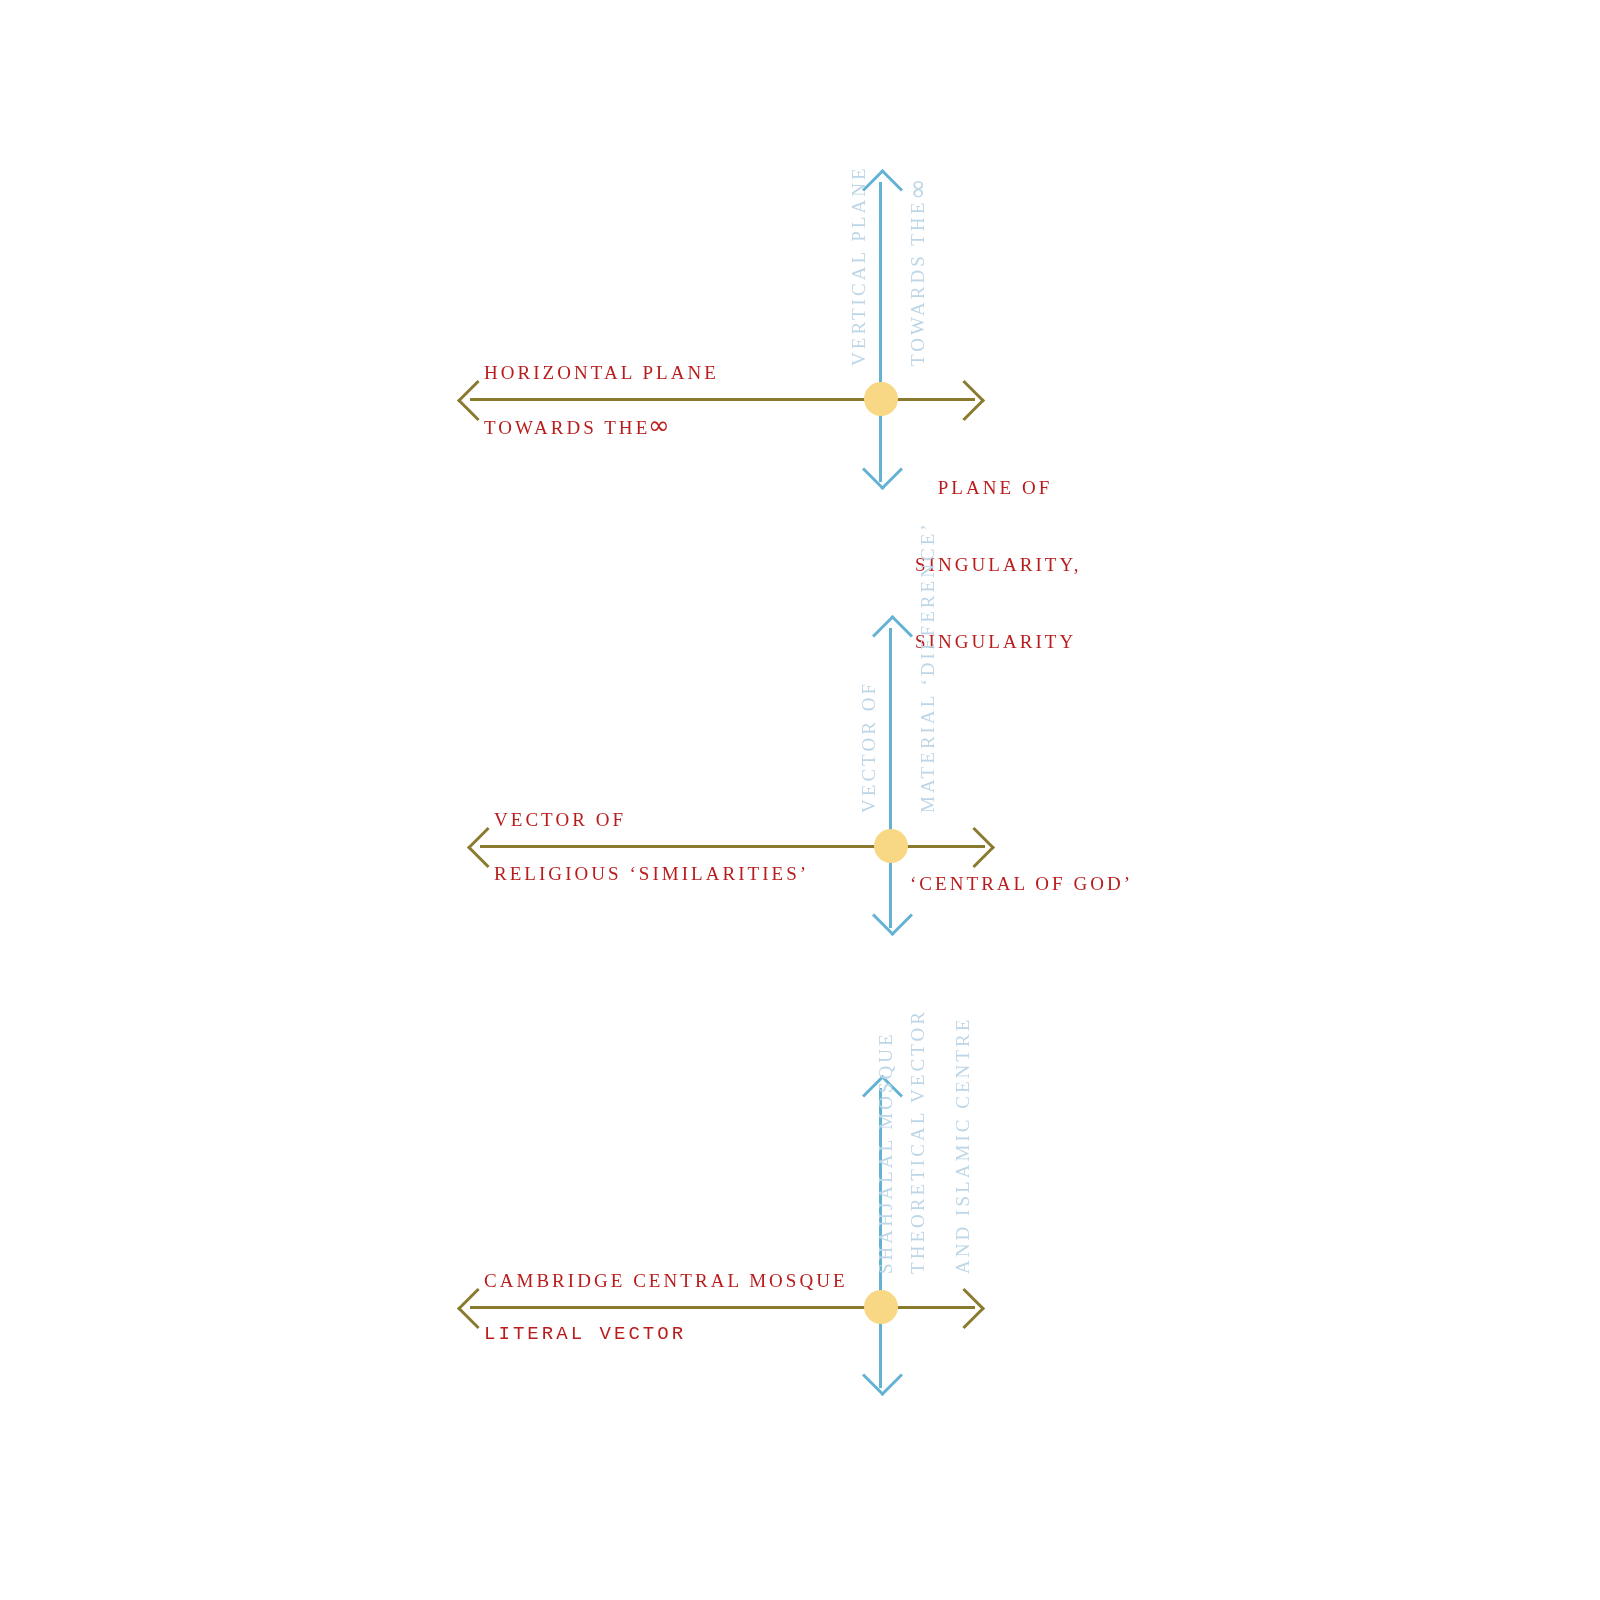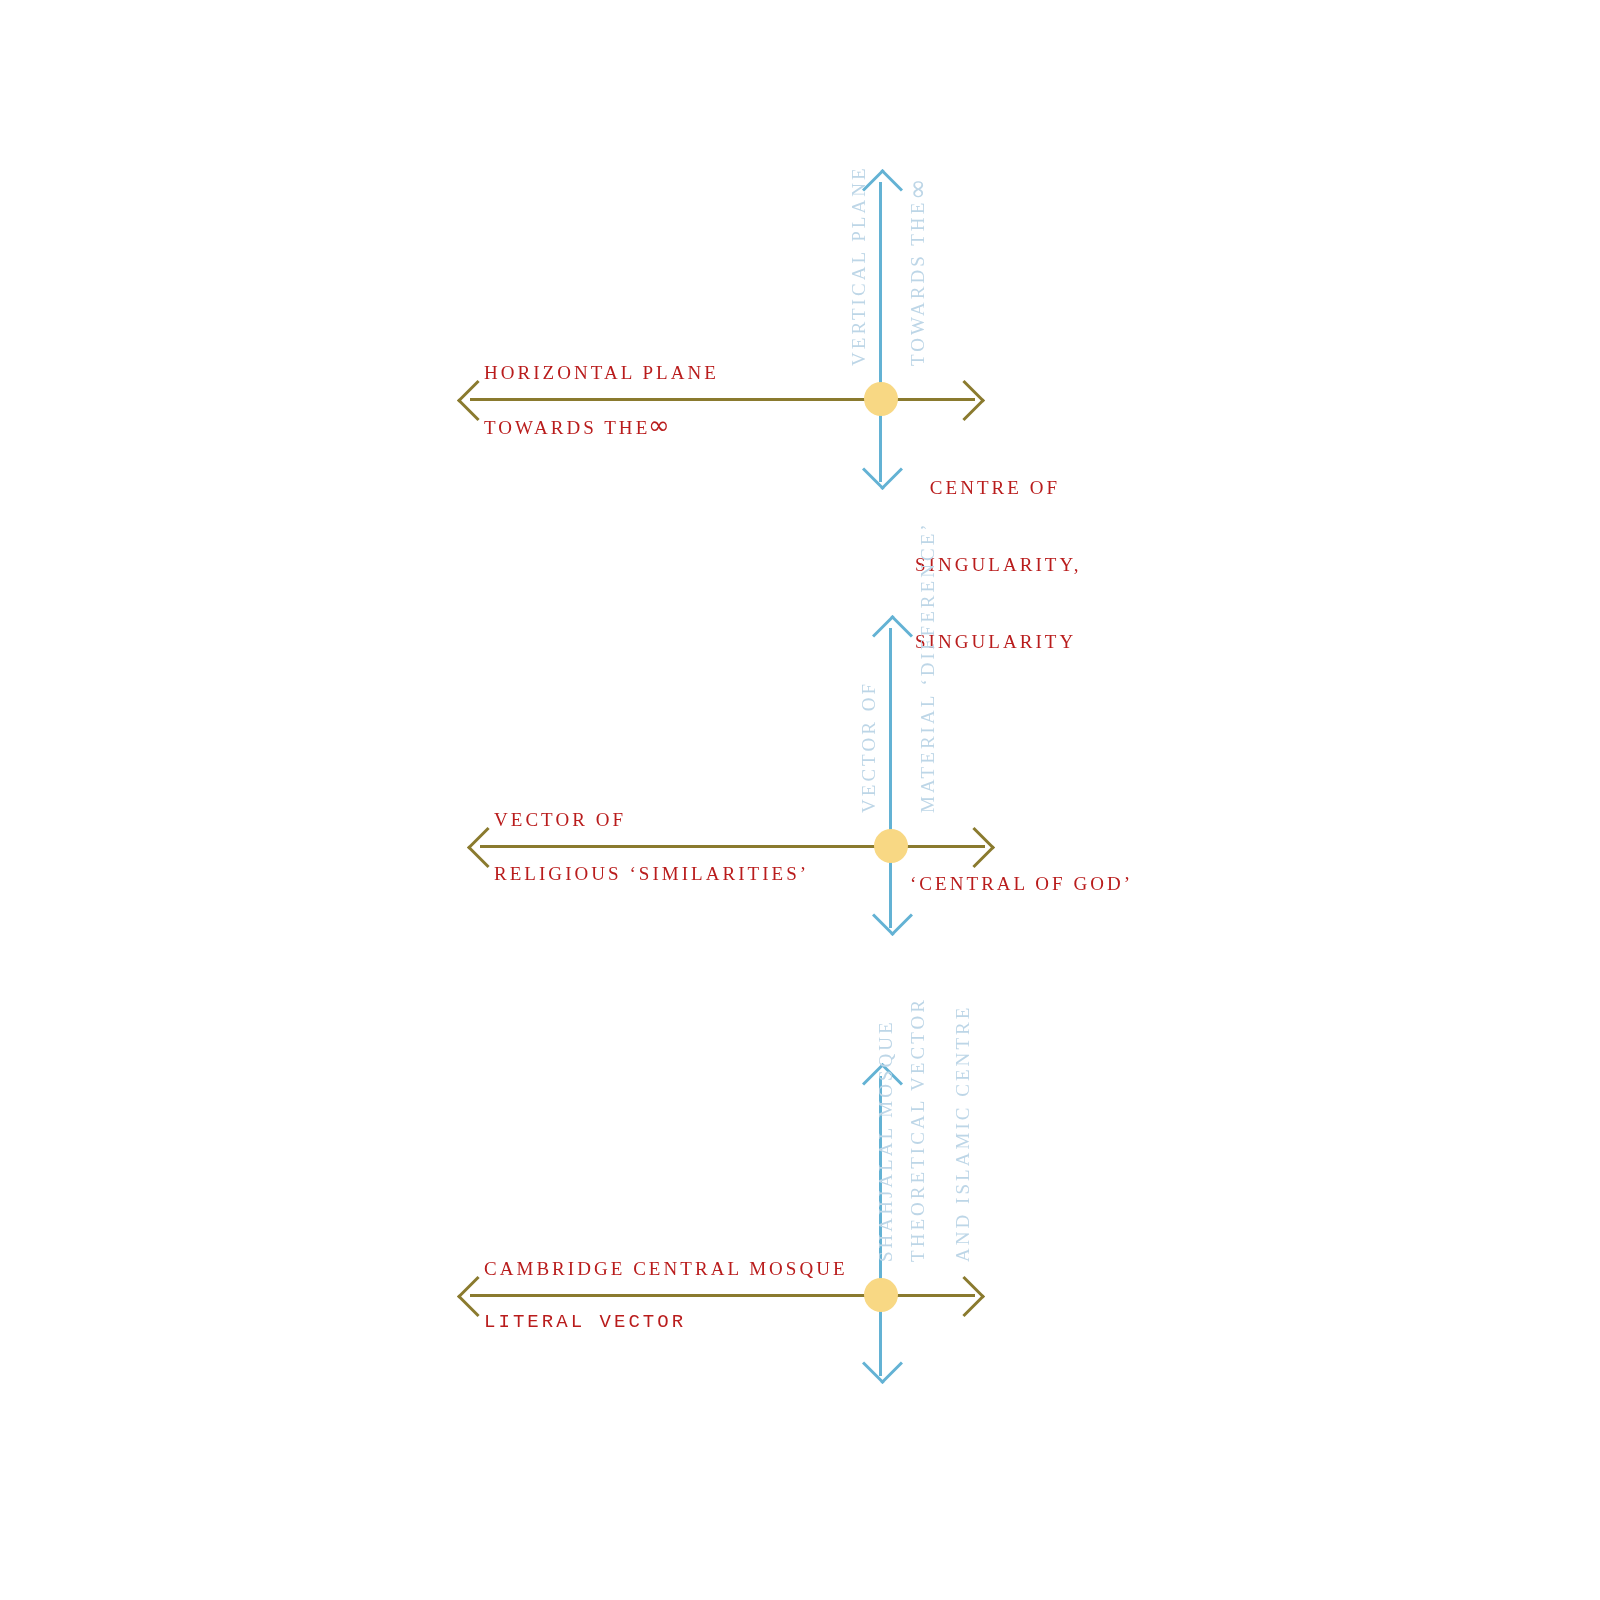--- a/index.html
+++ b/index.html
@@ -103,21 +103,21 @@
     <div class="chev blue down" style="left:868px; top:455px;"></div>
 
     <div class="dot" style="left:864px; top:382px;"></div>
 
     <div class="lbl gold" style="left:484px; top:360px;">HORIZONTAL PLANE</div>
 
     <div class="lbl gold" style="left:484px; top:415px;">TOWARDS THE</div>
     <div class="lbl gold inf" style="left:648px; top:412px;">∞</div>
 
     <div class="lbl gold center" style="left:915px; top:424px; width:160px;">
-      <div>CENTRE OF</div>
+      <div>PLANE OF</div>
       <div>SINGULARITY,</div>
       <div>SINGULARITY</div>
     </div>
 
     <div class="lbl blue vert" style="left:846px; top:366px;">VERTICAL PLANE</div>
 
     <div class="lbl blue vert" style="left:905px; top:366px;">TOWARDS THE</div>
     <div class="lbl blue inf" style="left:904px; top:200px; transform-origin:0 0; transform:rotate(-90deg);">∞</div>
   </div>
 
@@ -137,21 +137,21 @@
 
     <div class="lbl gold" style="left:484px; top:861px;text-align:center;">RELIGIOUS ‘SIMILARITIES’</div>
 
     <div class="lbl gold" style="left:900px; top:871px;">‘CENTRAL OF GOD’</div>
 
     <div class="lbl blue vert" style="left:846px; top:813px;">VECTOR OF</div>
 
     <div class="lbl blue vert" style="left:905px; top:813px;">MATERIAL ‘DIFFERENCE’</div>
   </div>
 
-  <div class="diagram" style="top:0; height:560px;">
+  <div class="diagram" style="top:12px; height:560px;">
 
     <div class="h-axis" style="left:470px; top:1294px; width:505px;"></div>
     <div class="chev gold left" style="left:463px; top:1282px;"></div>
     <div class="chev gold right" style="left:950px; top:1282px;"></div>
 
     <div class="v-axis" style="left:879px; top:1076px; height:300px;"></div>
     <div class="chev blue up" style="left:868px; top:1069px;"></div>
     <div class="chev blue down" style="left:868px; top:1349px;"></div>
 
     <div class="dot" style="left:864px; top:1278px;"></div>

